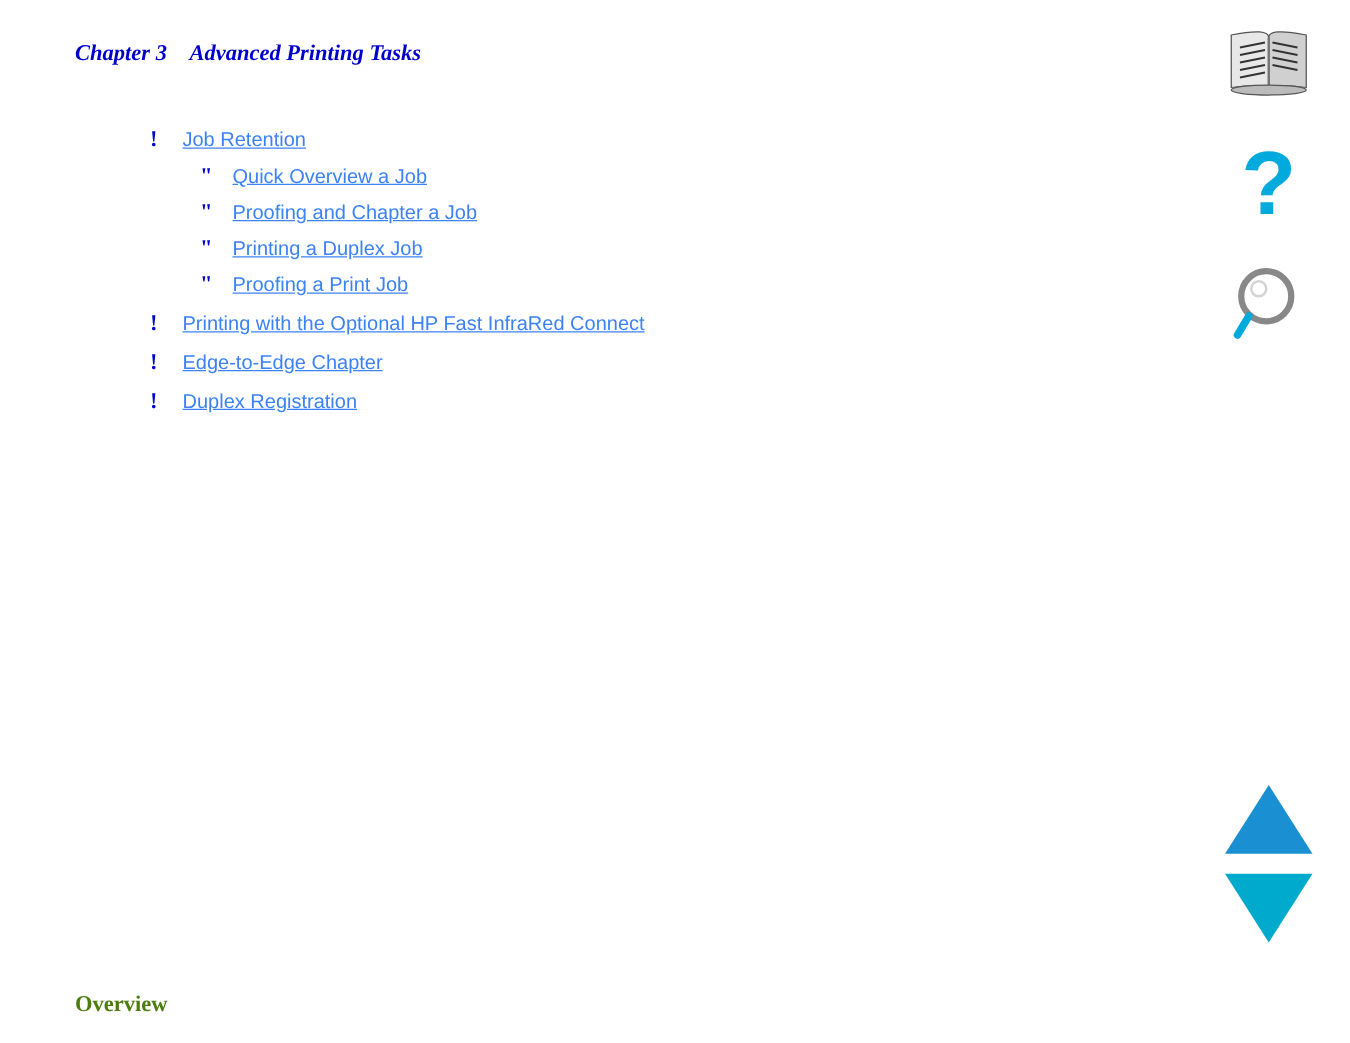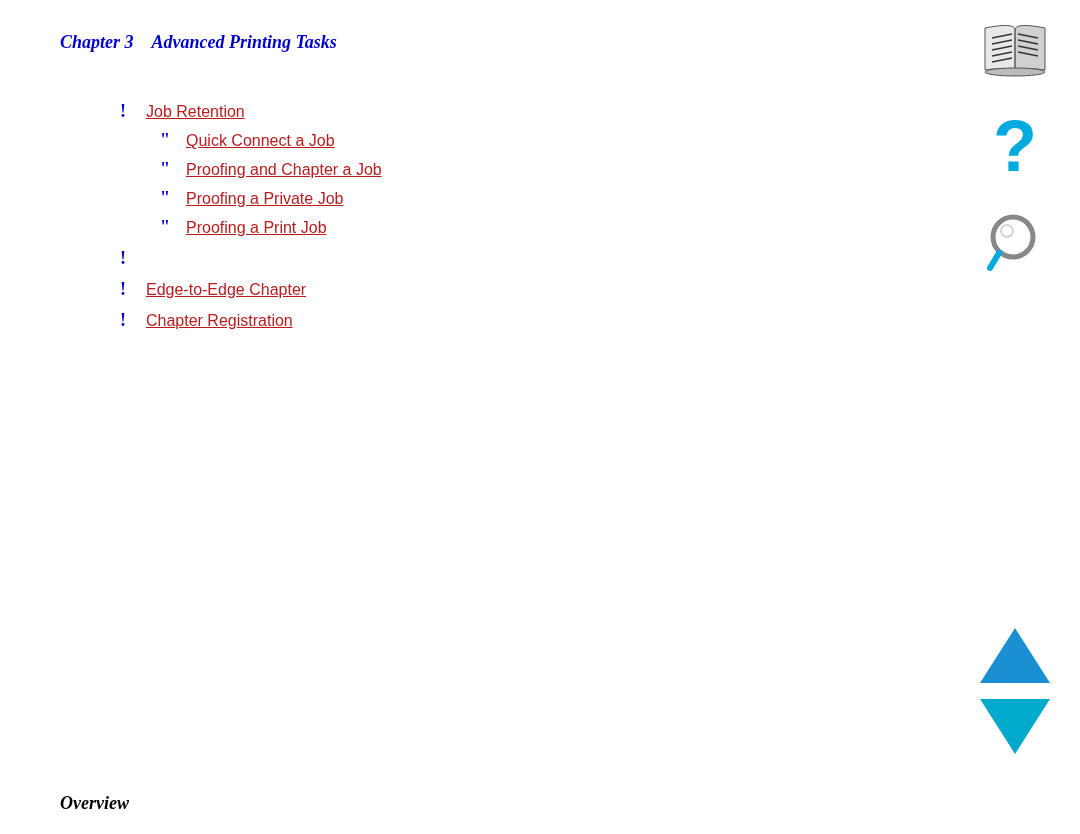--- a/index.html
+++ b/index.html
@@ -56,21 +56,21 @@
     .bullet {
       color: #0000cc;
       font-size: 18px;
       font-weight: bold;
       margin-right: 10px;
       min-width: 16px;
       font-style: normal;
     }
 
     .toc-link {
-      color: #b91c1c;
+      color: #3b82f6;
       text-decoration: underline;
       font-size: 16px;
       cursor: pointer;
       font-family: Arial, sans-serif;
     }
 
     
     .sidebar-icons {
       position: absolute;
       right: 30px;
@@ -117,23 +117,22 @@
       cursor: pointer;
     }
 
     .footer {
       position: absolute;
       bottom: 20px;
       left: 60px;
     }
 
     .footer-text {
-      font-style: italic;
-      font-weight: bold;
-      color: #000000;
+      font-weight: bold;
+      color: #4d7c0f;
       font-size: 18px;
     }
   </style>
 </head>
 <body>
 
 <div class="header">
   <div class="header-left">
     <span>Chapter 3</span>&nbsp;&nbsp;&nbsp;&nbsp;<span>Advanced Printing Tasks</span>
   </div>
@@ -142,50 +141,51 @@
 
 <div class="content">
 
   <div class="toc-item level1">
     <span class="bullet">!</span>
     <a class="toc-link" href="#job-retention">Job Retention</a>
   </div>
 
   <div class="toc-item level2">
     <span class="bullet">"</span>
-    <a class="toc-link" href="#quick-copying">Quick Connect a Job</a>
+    <a class="toc-link" href="#quick-copying">Quick Overview a Job</a>
   </div>
 
   <div class="toc-item level2">
     <span class="bullet">"</span>
     <a class="toc-link" href="#proofing-holding">Proofing and Chapter a Job</a>
   </div>
 
   <div class="toc-item level2">
     <span class="bullet">"</span>
-    <a class="toc-link" href="#private-job">Proofing a Private Job</a>
+    <a class="toc-link" href="#private-job">Printing a Duplex Job</a>
   </div>
 
   <div class="toc-item level2">
     <span class="bullet">"</span>
     <a class="toc-link" href="#storing-job">Proofing a Print Job</a>
   </div>
 
   <div class="toc-item level1" style="margin-top: 10px;">
     <span class="bullet">!</span>
+    <a class="toc-link" href="#infrared">Printing with the Optional HP Fast InfraRed Connect</a>
   </div>
 
   <div class="toc-item level1" style="margin-top: 10px;">
     <span class="bullet">!</span>
     <a class="toc-link" href="#edge-printing">Edge-to-Edge Chapter</a>
   </div>
 
   <div class="toc-item level1" style="margin-top: 10px;">
     <span class="bullet">!</span>
-    <a class="toc-link" href="#duplex">Chapter Registration</a>
+    <a class="toc-link" href="#duplex">Duplex Registration</a>
   </div>
 </div>
 
 <div class="sidebar-icons">
 
   <div class="icon-btn">
     <svg width="70" height="58" viewBox="0 0 70 58">
 
       <path d="M5 8 Q35 2 35 10 L35 52 Q35 46 5 50 Z" fill="#e8e8e8" stroke="#555" stroke-width="1"></path>
       <path d="M65 8 Q35 2 35 10 L35 52 Q35 46 65 50 Z" fill="#d0d0d0" stroke="#555" stroke-width="1"></path>

